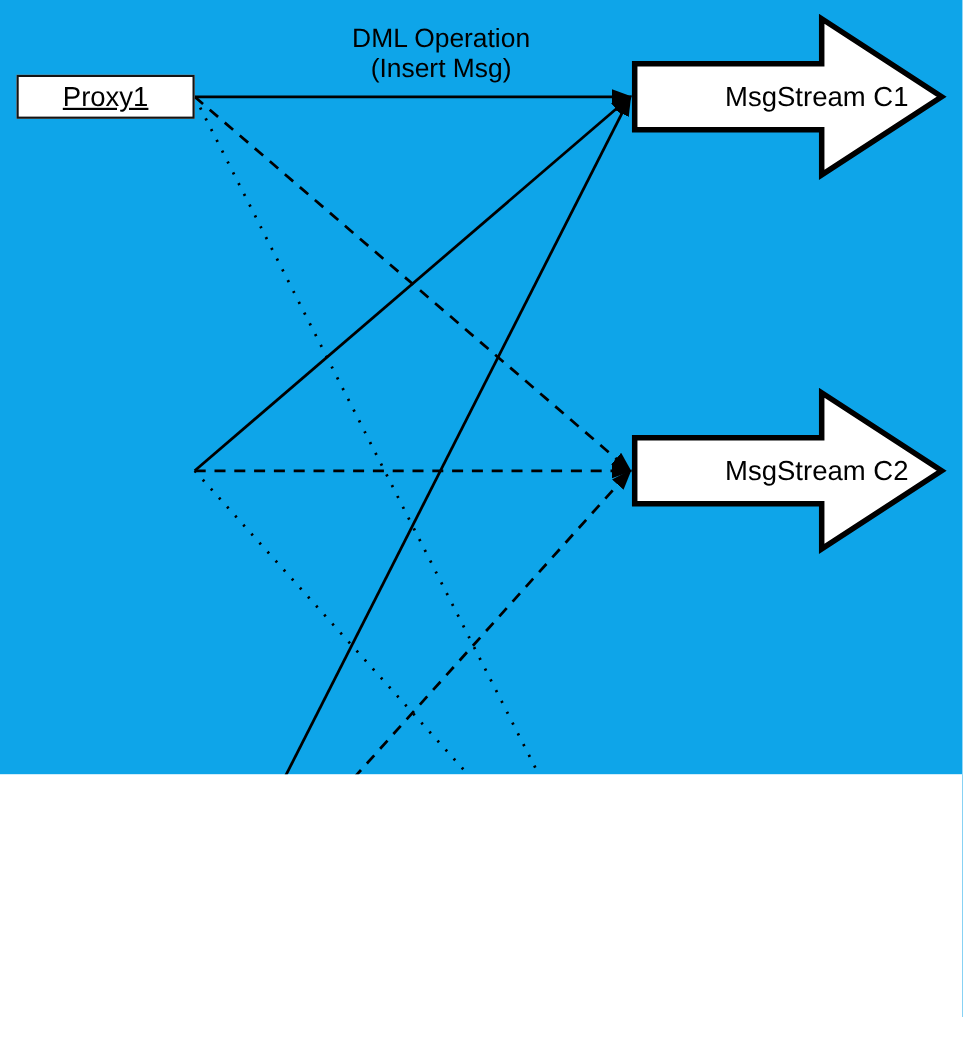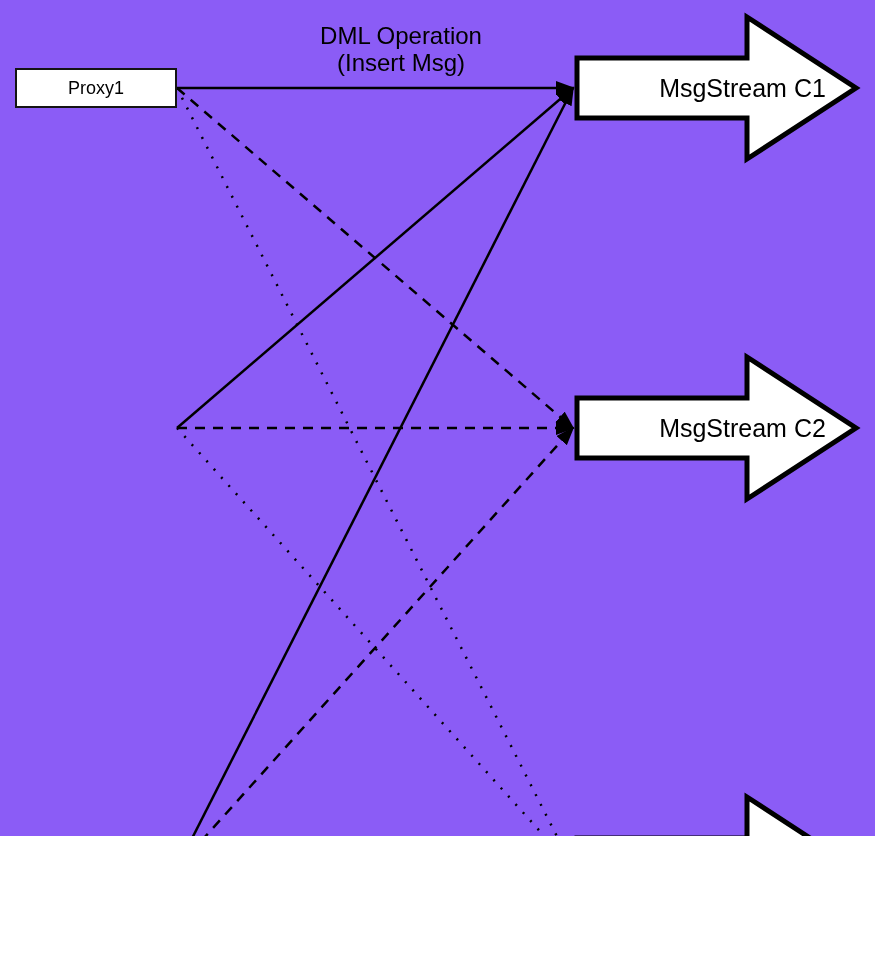--- a/index.html
+++ b/index.html
@@ -4,22 +4,22 @@
 <style>
   html, body {
     margin: 0;
     padding: 0;
     background: #ffffff;
     font-family: "Liberation Sans", sans-serif;
   }
   .canvas {
     position: relative;
     width: 875px;
-    height: 836px;
-    background: #8b5cf6;
+    height: 704px;
+    background: #0ea5e9;
     overflow: hidden;
   }
   .canvas > svg {
     position: absolute;
     left: 0;
     top: 0;
   }
   .stream-arrow {
     fill: #ffffff;
     stroke: #000000;
@@ -37,23 +37,24 @@
     width: 162px;
     height: 40px;
     box-sizing: border-box;
     background: #ffffff;
     border: 2.5px solid #141414;
     display: flex;
     align-items: center;
     justify-content: center;
   }
   .proxy-node span {
-    font-size: 18px;
+    font-size: 25px;
     color: #000000;
     white-space: nowrap;
+    text-decoration: underline;
   }
   .stream-label {
     position: absolute;
     left: 603px;
     width: 279px;
     height: 142px;
     display: flex;
     align-items: center;
     justify-content: center;
     pointer-events: none;

